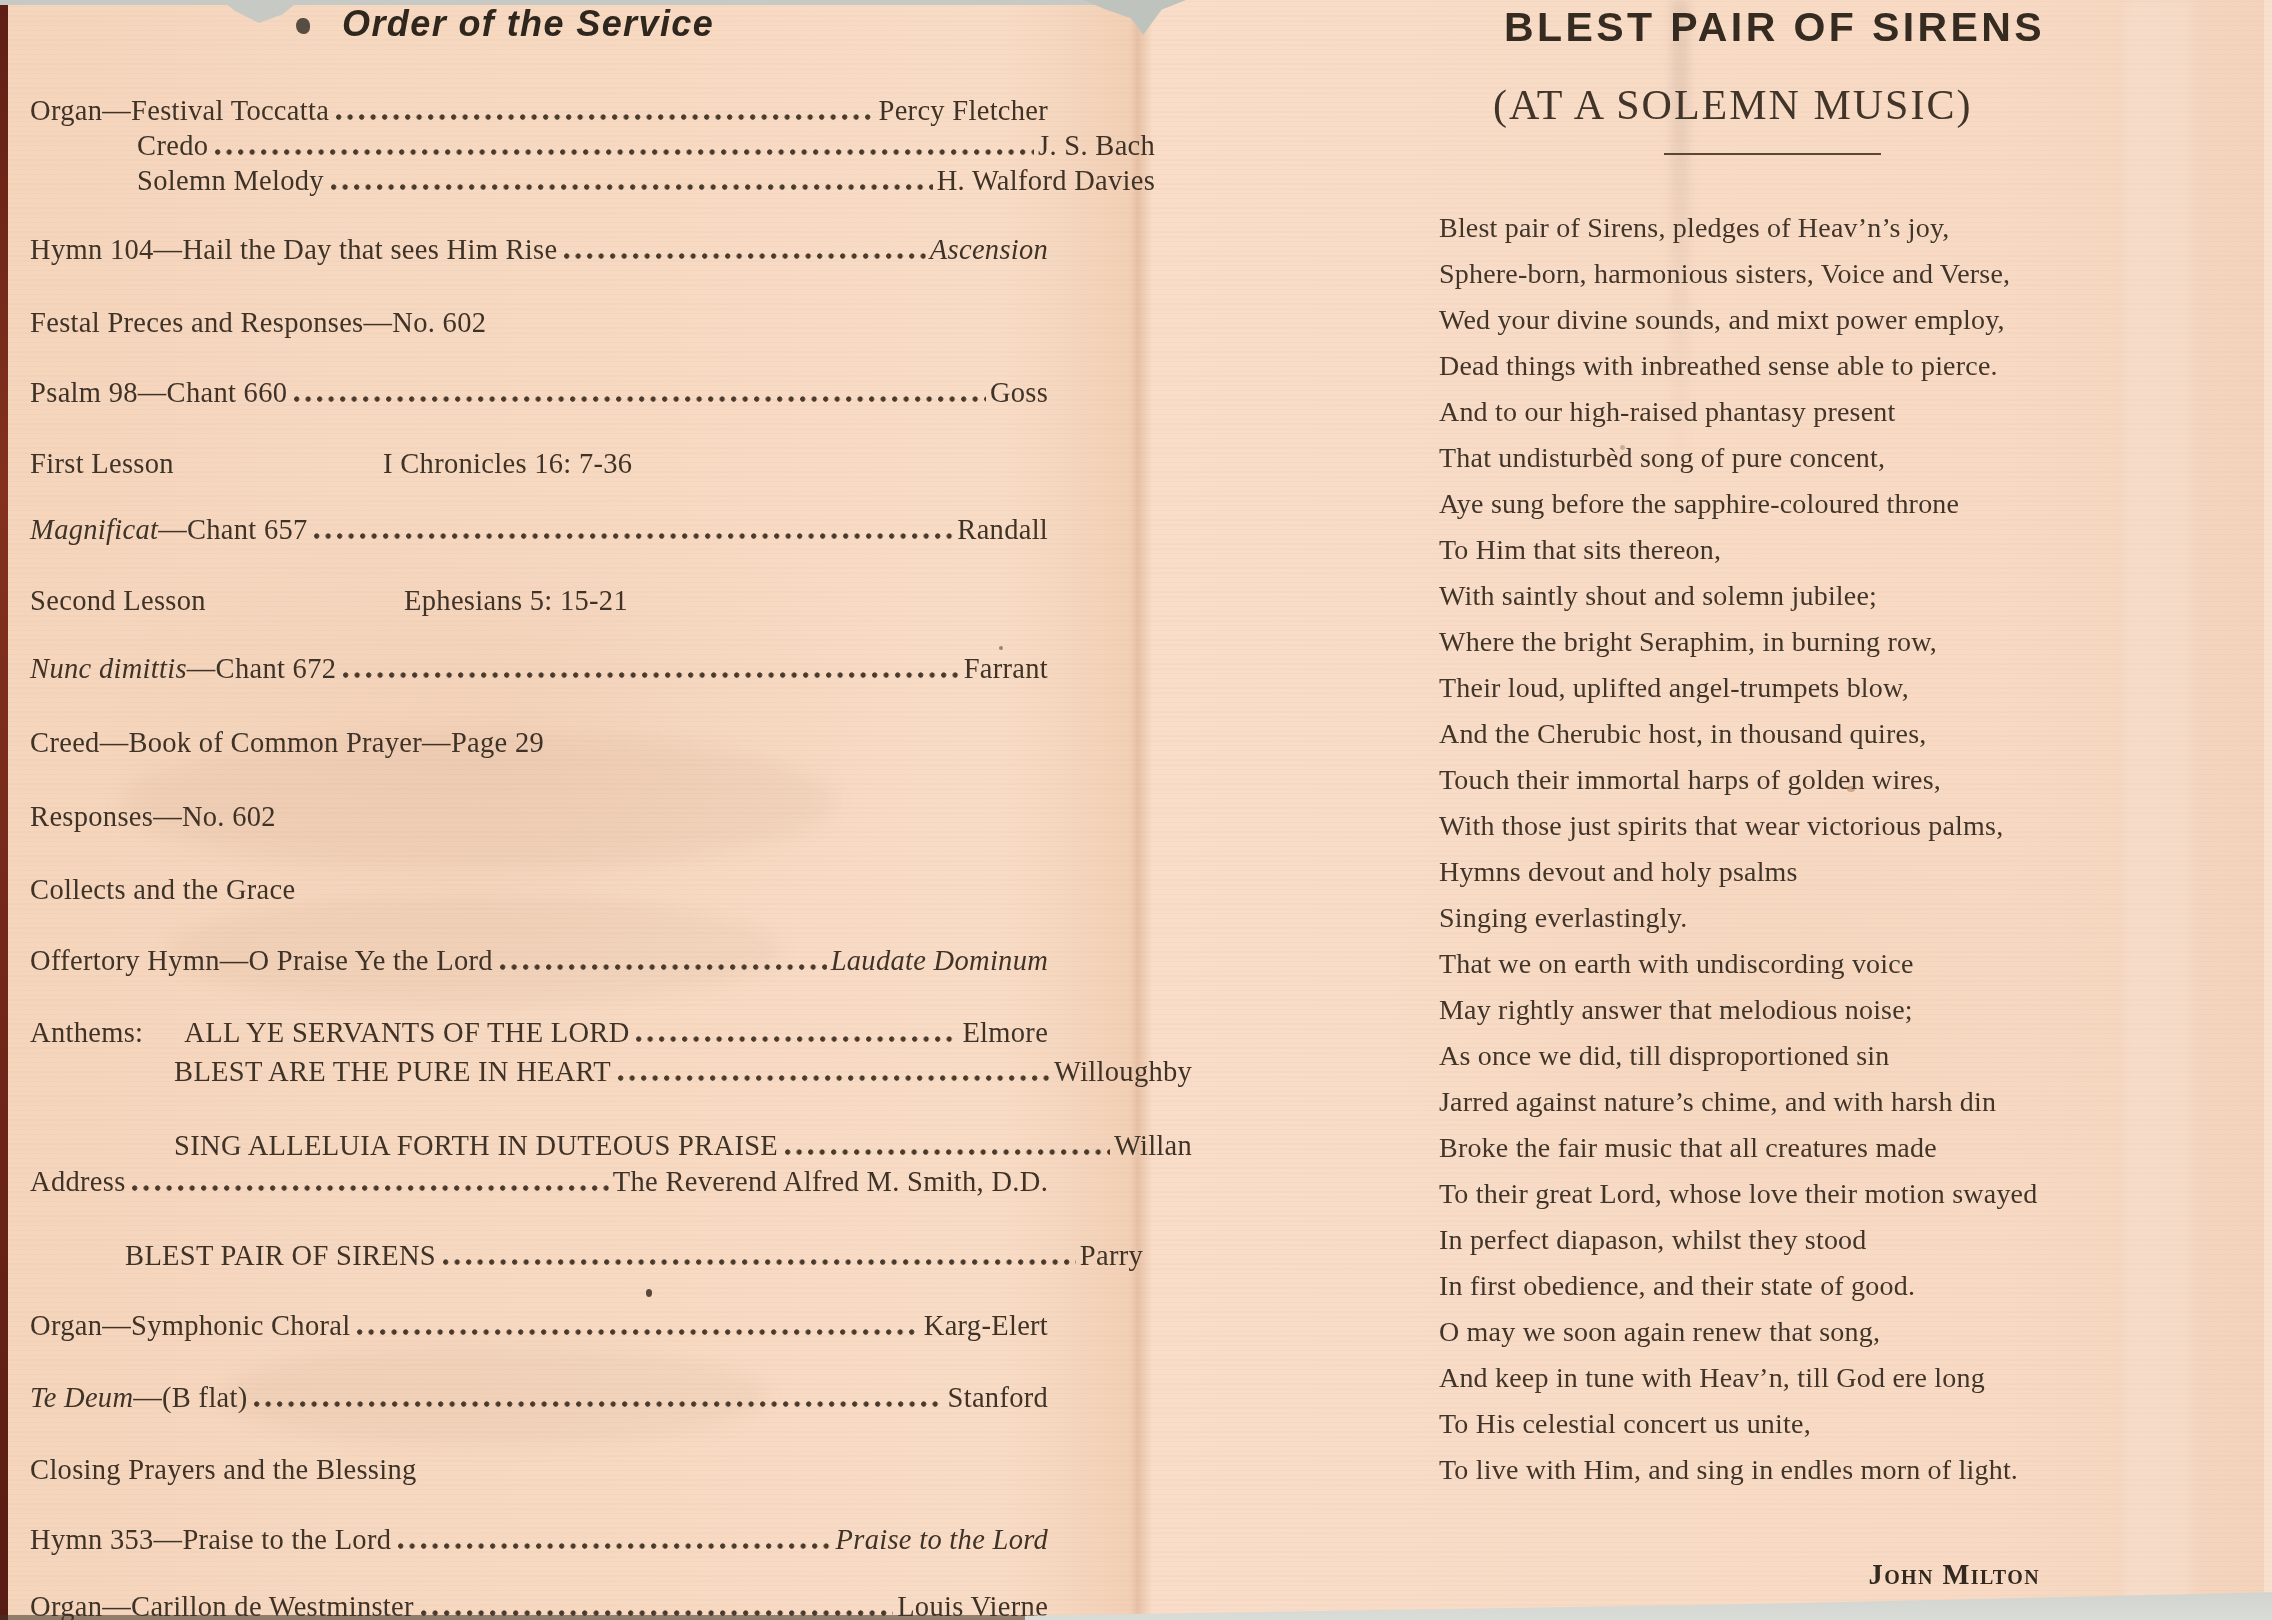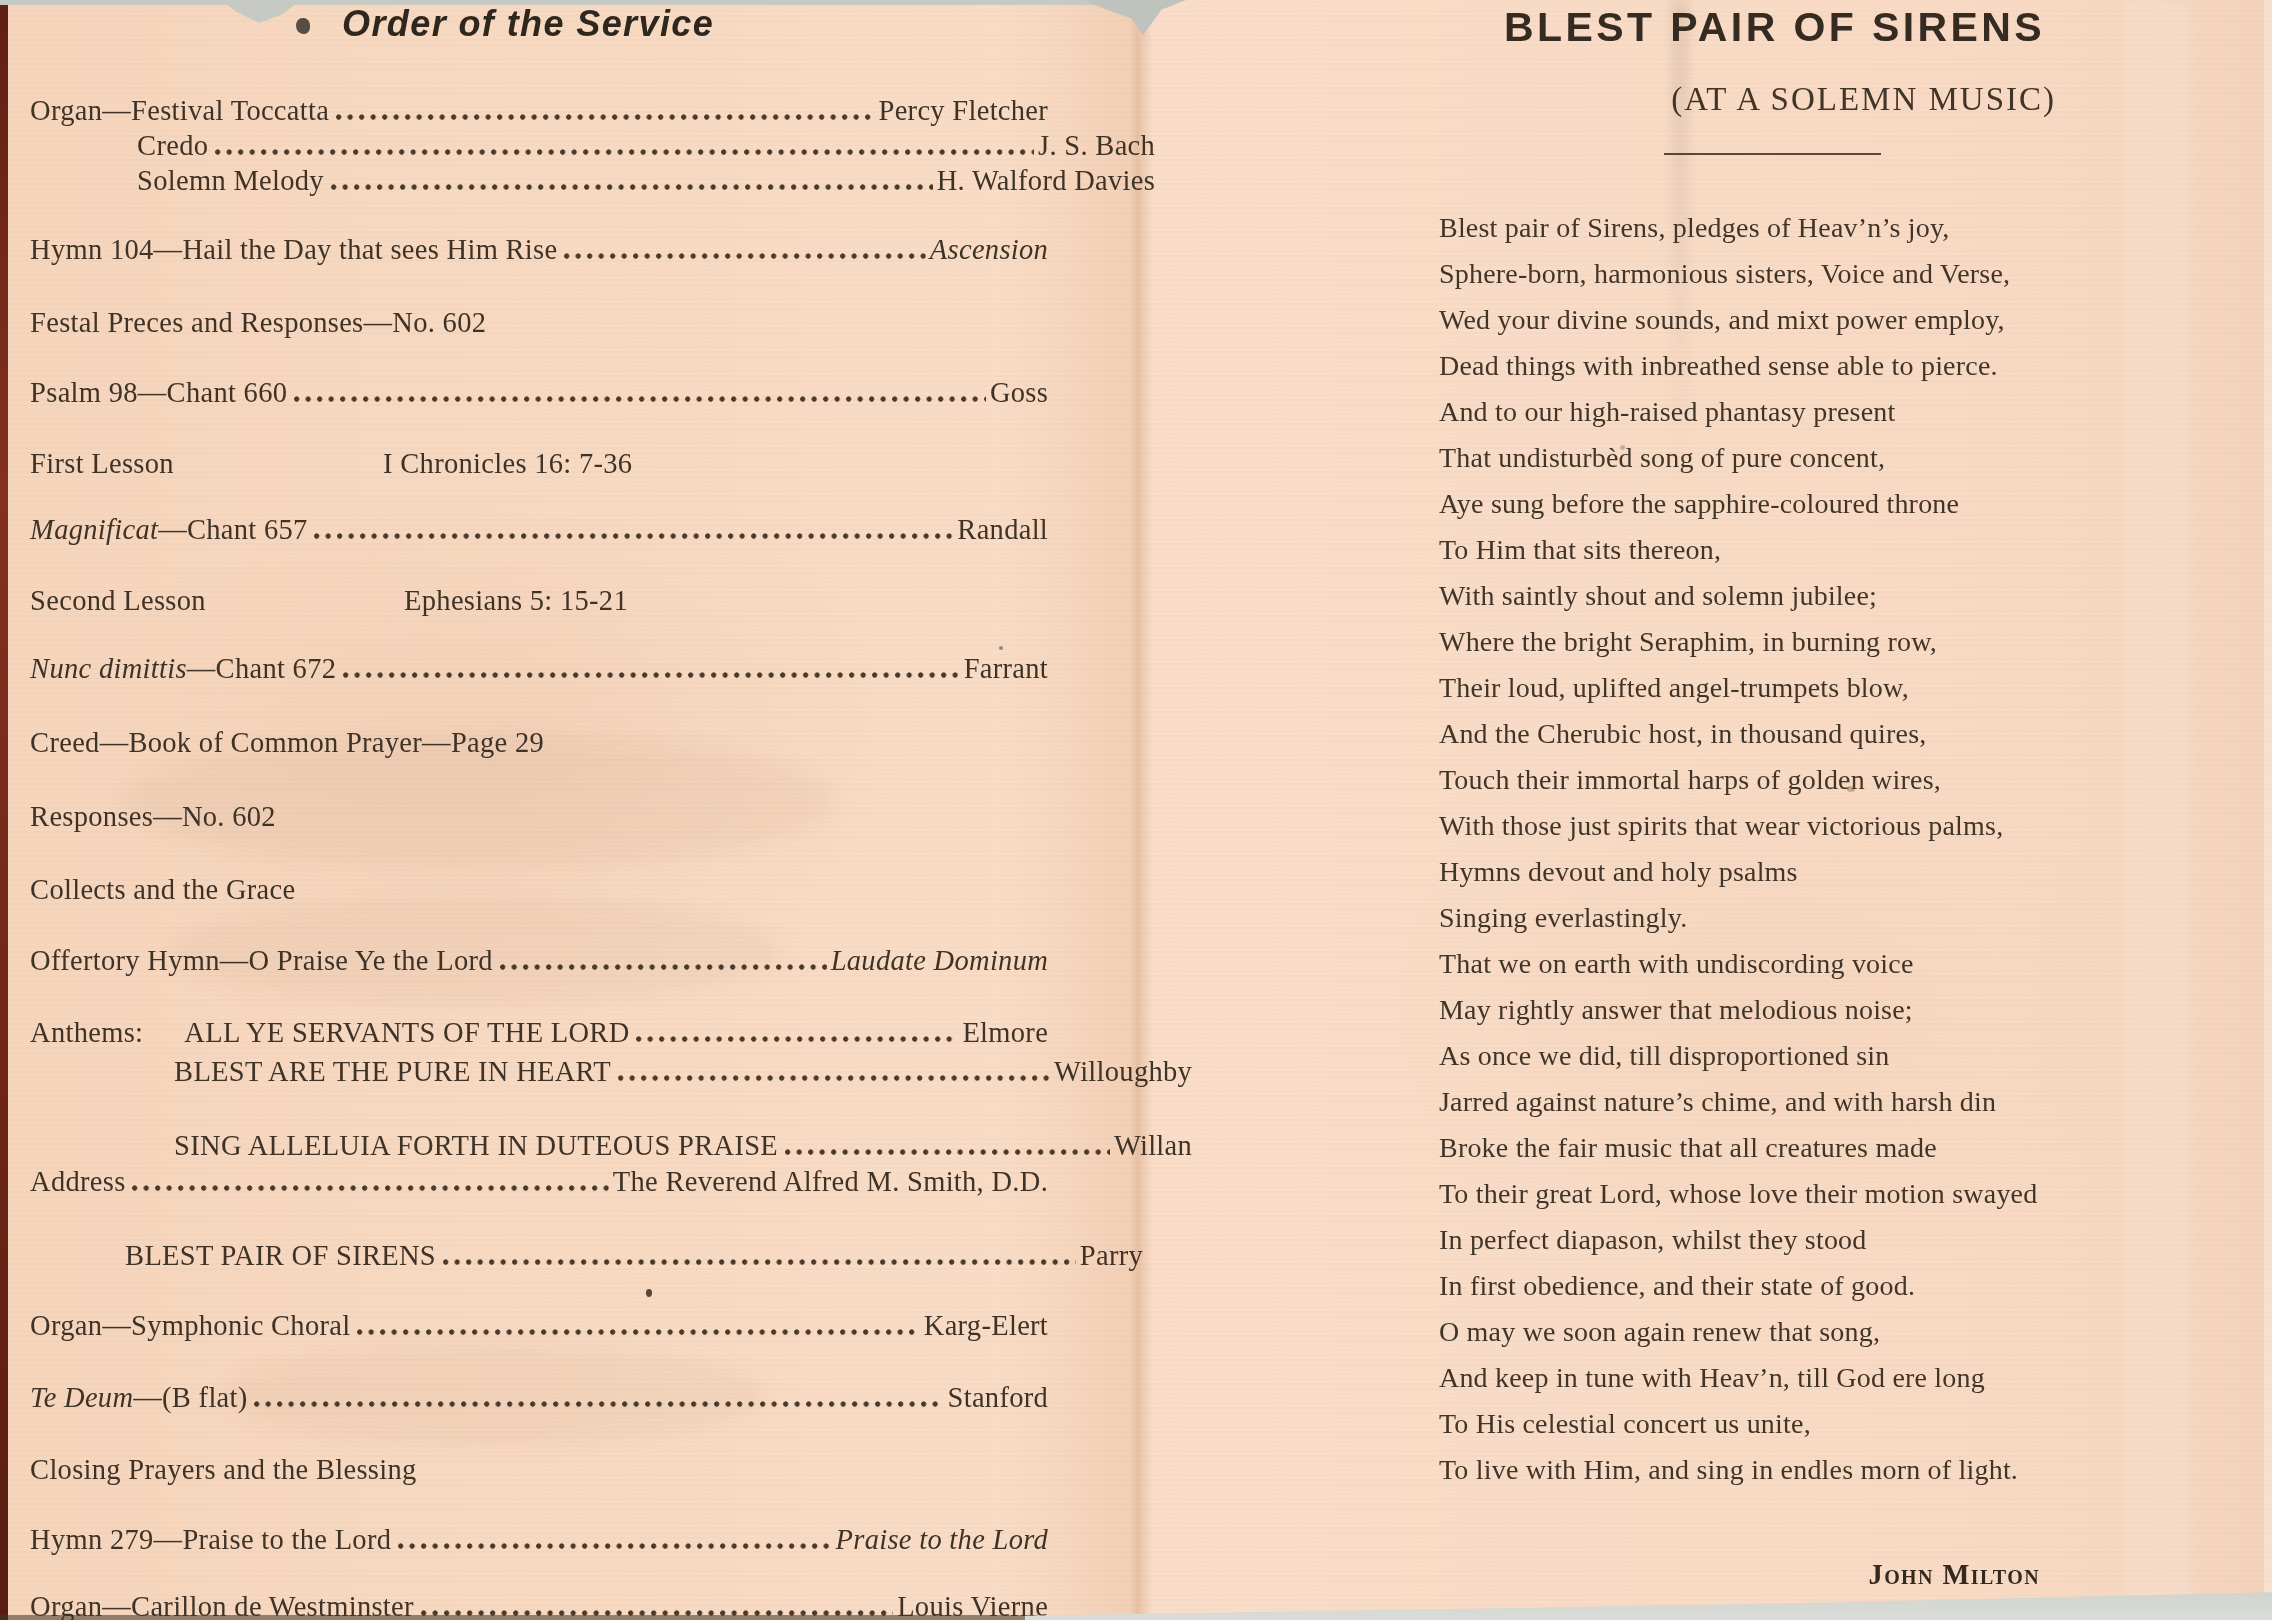--- a/index.html
+++ b/index.html
@@ -50,22 +50,22 @@
   .ref{position:absolute;white-space:nowrap;}
   .ind1{padding-left:107px;font-family:Liberation Serif, serif;}
   .ind2{padding-left:144px;}
   .ind3{padding-left:95px;}
 
   
   .right-page{position:absolute;left:1140px;top:0;width:1133px;height:1620px;}
   .r-title{position:absolute;top:4.1px;left:353px;width:563px;text-align:center;white-space:nowrap;
     font-family:"Liberation Sans","DejaVu Sans",sans-serif;font-weight:bold;font-size:41px;
     letter-spacing:3.4px;color:#352b21;}
-  .r-sub{position:absolute;top:81px;left:353px;width:563px;text-align:right;white-space:nowrap;
-    font-size:33px;letter-spacing:2px;color:#41352a;}
+  .r-sub{position:absolute;top:81px;left:353px;width:563px;text-align:left;white-space:nowrap;
+    font-size:42px;letter-spacing:2px;color:#41352a;}
   .r-rule{position:absolute;top:153px;left:524px;width:217px;height:2px;background:#5a4835;}
   .poem{position:absolute;left:299px;top:205px;width:801px;}
   .pl{height:46px;line-height:46px;font-size:28px;letter-spacing:0.2px;white-space:nowrap;color:#41352a;}
   .attrib{position:absolute;top:1559px;left:662px;width:238px;text-align:right;
     font-size:28.5px;font-weight:bold;font-variant:small-caps;letter-spacing:1.4px;color:#33291f;}
 </style>
 </head>
 <body>
 
 <div class="scan">
@@ -175,21 +175,21 @@
     </div>
     <div class="row" style="top:1382px;">
       <span class="lbl"><span class="it">Te Deum</span><span>—(B flat)</span></span>
       <span class="dots"></span>
       <span class="val">Stanford</span>
     </div>
     <div class="row" style="top:1454px;">
       <span class="lbl">Closing Prayers and the Blessing</span>
     </div>
     <div class="row" style="top:1524px;">
-      <span class="lbl">Hymn 279—Praise to the Lord</span>
+      <span class="lbl">Hymn 353—Praise to the Lord</span>
       <span class="dots"></span>
       <span class="val it">Praise to the Lord</span>
     </div>
     <div class="row" style="top:1591px;">
       <span class="lbl">Organ—Carillon de Westminster</span>
       <span class="dots"></span>
       <span class="val">Louis Vierne</span>
     </div>
   </div>
 

